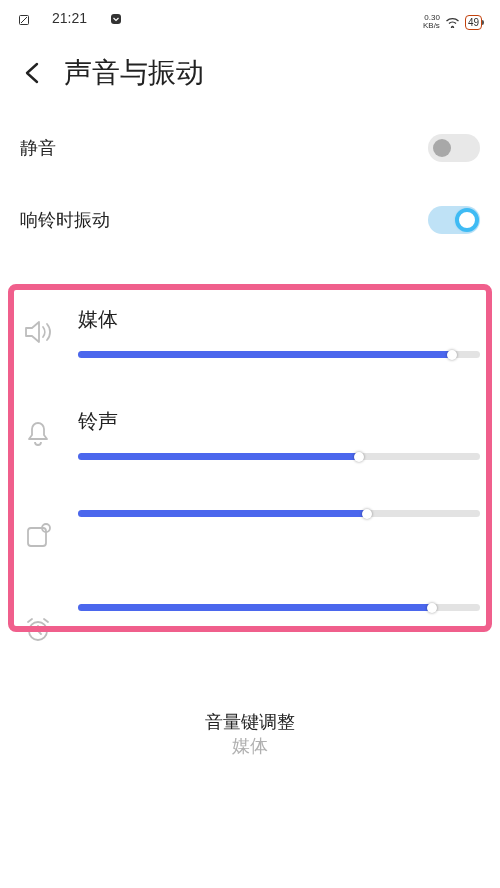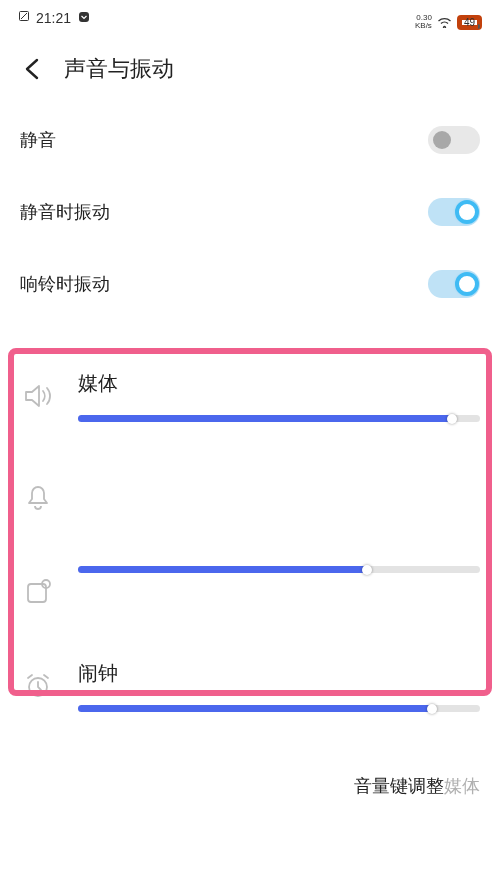--- a/index.html
+++ b/index.html
@@ -20,42 +20,42 @@
       display: flex;
       justify-content: space-between;
       align-items: center;
       padding: 6px 18px 2px 18px;
       height: 32px;
       font-size: 14px;
       color: #303030;
     }
     .status-left {
       display: flex;
-      align-items: flex-start;
-      gap: 6px;
+      align-items: flex-end;
+      gap: 22px;
     }
     .status-right {
       display: flex;
       align-items: center;
       gap: 5px;
       margin-top: 8px;
     }
     .status-icon {
       display: inline-flex;
       align-items: center;
     }
     .net-speed {
       font-size: 8px;
       line-height: 8px;
       text-align: right;
     }
     .battery {
       display: inline-flex;
       align-items: center;
-      border: 5px solid #c2410c;
+      border: 1px solid #c2410c;
       border-radius: 4px;
       padding: 1px 2px;
       font-size: 10px;
       height: 15px;
       position: relative;
     }
     .battery::after {
       content: "";
       position: absolute;
       right: -3px;
@@ -69,21 +69,21 @@
       display: flex;
       align-items: center;
       gap: 18px;
       padding: 22px 20px 20px 20px;
     }
     .back-arrow {
       display: flex;
       align-items: center;
     }
     .header-title {
-      font-size: 22px;
+      font-size: 28px;
       font-weight: 500;
       color: #222;
     }
     .content {
       padding: 0 20px;
     }
     .setting-row {
       display: flex;
       align-items: center;
       justify-content: space-between;
@@ -186,23 +186,24 @@
       top: 50%;
       transform: translate(-50%, -50%);
       width: 10px;
       height: 10px;
       background: #fff;
       border-radius: 50%;
       box-shadow: 0 0 3px rgba(0,0,0,0.4);
     }
     .bottom-row {
       display: flex;
-      justify-content: flex-end;
+      justify-content: flex-start;
       align-items: center;
       padding: 24px 0 0 0;
+      flex-direction: column;
     }
     .bottom-value {
       color: #b0b0b0;
       font-size: 18px;
     }
   </style>
 </head>
 <body>
 
 <div class="status-bar">
@@ -248,26 +249,20 @@
 
 <div class="content">
 
   <div class="setting-row">
     <span class="setting-label">静音</span>
     <div class="toggle toggle-off">
       <div class="toggle-knob"></div>
     </div>
   </div>
 
-  <div class="setting-row">
-    <span class="setting-label">静音时振动</span>
-    <div class="toggle toggle-on">
-      <div class="toggle-knob"></div>
-    </div>
-  </div>
 
   <div class="setting-row">
     <span class="setting-label">响铃时振动</span>
     <div class="toggle toggle-on">
       <div class="toggle-knob"></div>
     </div>
   </div>
 
   <div class="sliders-section">
     <div class="highlight-box"></div>
@@ -287,20 +282,27 @@
         </div>
       </div>
     </div>
 
     <div class="slider-row">
       <div class="slider-icon">
         <svg width="30" height="30" viewBox="0 0 30 30">
             <path d="M15 4 a6 6 0 0 1 6 6 v6 l3 4 H6 l3 -4 v-6 a6 6 0 0 1 6 -6 Z M12 23 a3 3 0 0 0 6 0" fill="none" stroke="#bdbdbd" stroke-width="1.8" stroke-linejoin="round"></path>
           </svg>
       </div>
+      <div class="slider-content">
+        <div class="slider-label">铃声</div>
+        <div class="slider-track">
+          <div class="slider-fill" style="width:70%"></div>
+          <div class="slider-thumb" style="left:70%"></div>
+        </div>
+      </div>
     </div>
 
     <div class="slider-row">
       <div class="slider-icon">
         <svg width="30" height="30" viewBox="0 0 30 30">
             <rect x="5" y="7" width="18" height="18" rx="3" fill="none" stroke="#bdbdbd" stroke-width="1.8"></rect>
             <circle cx="23" cy="7" r="4" fill="none" stroke="#bdbdbd" stroke-width="1.8"></circle>
           </svg>
       </div>
       <div class="slider-content">
@@ -312,21 +314,20 @@
     </div>
 
     <div class="slider-row">
       <div class="slider-icon">
         <svg width="30" height="30" viewBox="0 0 30 30">
             <circle cx="15" cy="16" r="9" fill="none" stroke="#bdbdbd" stroke-width="1.8"></circle>
             <path d="M15 11 v5 l3 3 M5 7 l4 -3 M25 7 l-4 -3" fill="none" stroke="#bdbdbd" stroke-width="1.8" stroke-linecap="round"></path>
           </svg>
       </div>
       <div class="slider-content">
-        <div class="slider-label">闹钟</div>
         <div class="slider-track">
           <div class="slider-fill" style="width:88%"></div>
           <div class="slider-thumb" style="left:88%"></div>
         </div>
       </div>
     </div>
 
   </div>
 
   <div class="bottom-row">

